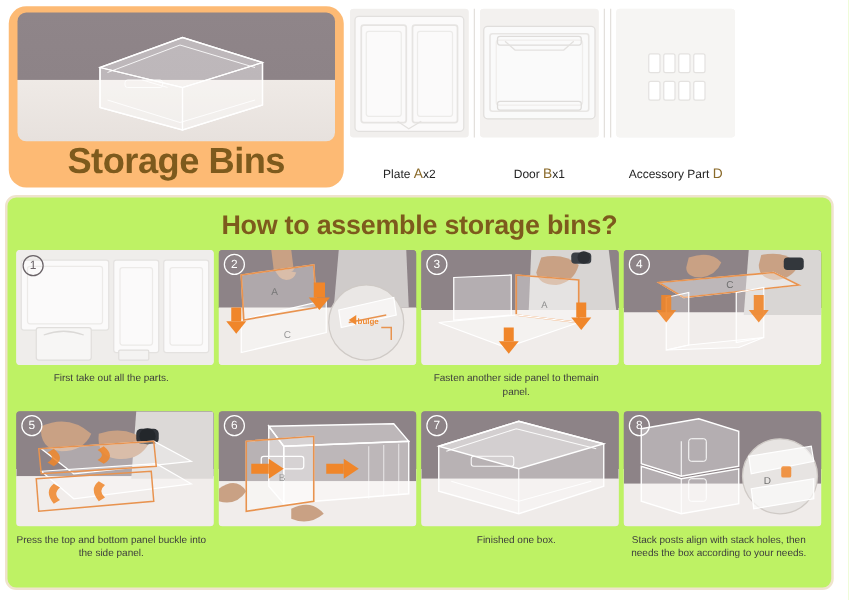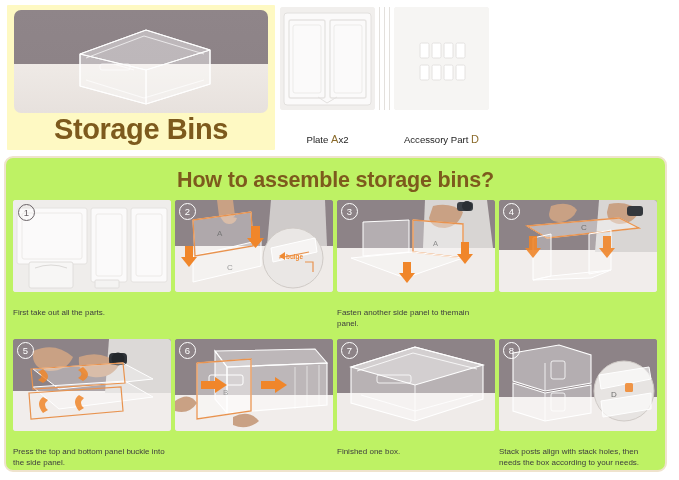--- a/index.html
+++ b/index.html
@@ -12,22 +12,22 @@
   }
 
   
   .top{
     position:absolute;left:0;top:0;width:679px;height:148px;
     display:flex;
   }
   .hero{
     position:relative;
     width:268px;height:145px;margin:5px 0 0 7px;
-    border-radius:1px;overflow:hidden;
-    background:#fef9c3;
+    border-radius:14px;overflow:hidden;
+    background:#fdba74;
   }
   .hero-photo{
     position:absolute;left:7px;top:5px;width:254px;height:103px;
     border-radius:7px;overflow:hidden;
     background:linear-gradient(180deg,#8f8589 0%,#8d8387 52%,#efeae6 52.5%,#e7e1dd 100%);
   }
   .hero-title{
     position:absolute;left:0;top:104px;width:268px;height:41px;
     display:flex;align-items:center;justify-content:center;
     color:#7d5a1d;font-size:29px;font-weight:bold;letter-spacing:-0.4px;
@@ -76,21 +76,21 @@
   }
   .step-img.flat{background:#f2f0ee;}
   .step-num{
     position:absolute;left:4px;top:3px;width:15px;height:15px;border-radius:50%;
     border:1.4px solid #ffffff;color:#ffffff;font-size:9.5px;
     display:flex;align-items:center;justify-content:center;z-index:9;
     font-family:"Liberation Sans",sans-serif;
   }
   .step-num.dark{border-color:#6b6468;color:#6b6468;}
   .step-cap{
-    font-size:8px;line-height:1.32;color:#3d3d3d;margin-top:16px;width:152px;
+    font-size:8px;line-height:1.32;color:#3d3d3d;margin-top:6px;width:152px;text-align:center;
   }
 </style>
 </head>
 <body>
 
 <div class="top">
 
   <div class="hero">
     <div class="hero-photo">
       <svg class="bin-hero" viewBox="0 0 142 84">
@@ -125,20 +125,34 @@
           <rect x="50" y="13" width="36" height="78" rx="2" fill="none" stroke="#e6e4e2" stroke-width="1.4"></rect>
           <rect x="54" y="18" width="28" height="68" rx="2" fill="none" stroke="#ecebe9"></rect>
           <path d="M38 90 L47 96 L57 90" fill="none" stroke="#e3e1df"></path>
         </svg>
       </div>
       <div class="part-label"><span>Plate </span><span class="code">A</span><span>x2</span></div>
     </div>
 
     <div class="divider-v"></div>
 
+    <div class="part-cell">
+      <div class="part-img">
+        <svg viewBox="0 0 95 103" width="95" height="103">
+          <rect x="0" y="0" width="95" height="103" fill="#f3f1ef"></rect>
+          <rect x="3" y="14" width="89" height="74" rx="3" fill="#fafafa" stroke="#e0dedc"></rect>
+          <rect x="8" y="20" width="79" height="62" rx="2" fill="none" stroke="#e8e6e4" stroke-width="1.3"></rect>
+          <rect x="13" y="25" width="69" height="52" rx="2" fill="none" stroke="#efedeb"></rect>
+          <rect x="14" y="22" width="67" height="7" rx="2" fill="none" stroke="#dedcda"></rect>
+          <rect x="14" y="74" width="67" height="7" rx="2" fill="none" stroke="#dedcda"></rect>
+          <path d="M20 26 L28 33 L67 33 L75 26" fill="none" stroke="#e3e1df"></path>
+        </svg>
+      </div>
+      <div class="part-label"><span>Door </span><span class="code">B</span><span>x1</span></div>
+    </div>
 
     <div class="divider-v"></div>
 
 
     <div class="divider-v"></div>
 
     <div class="part-cell">
       <div class="part-img">
         <svg viewBox="0 0 95 103" width="95" height="103">
           <rect x="0" y="0" width="95" height="103" fill="#f6f5f3"></rect>

